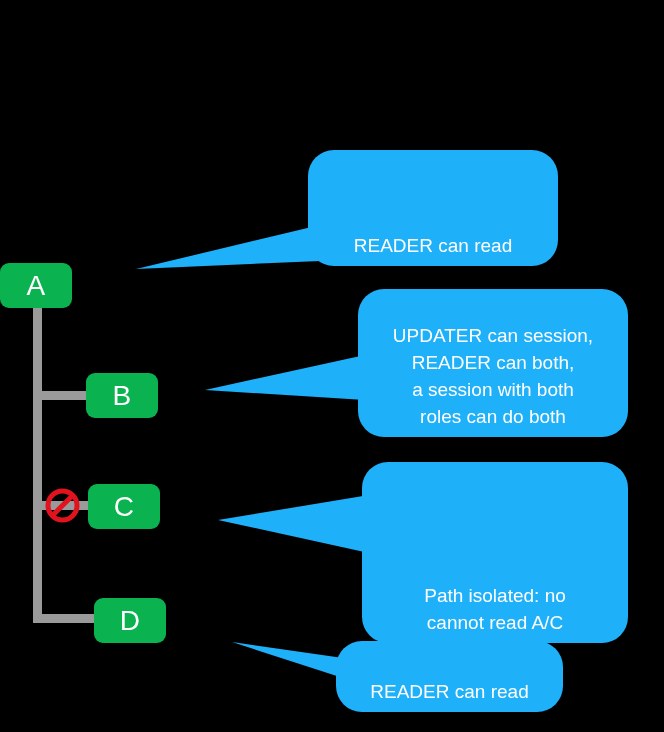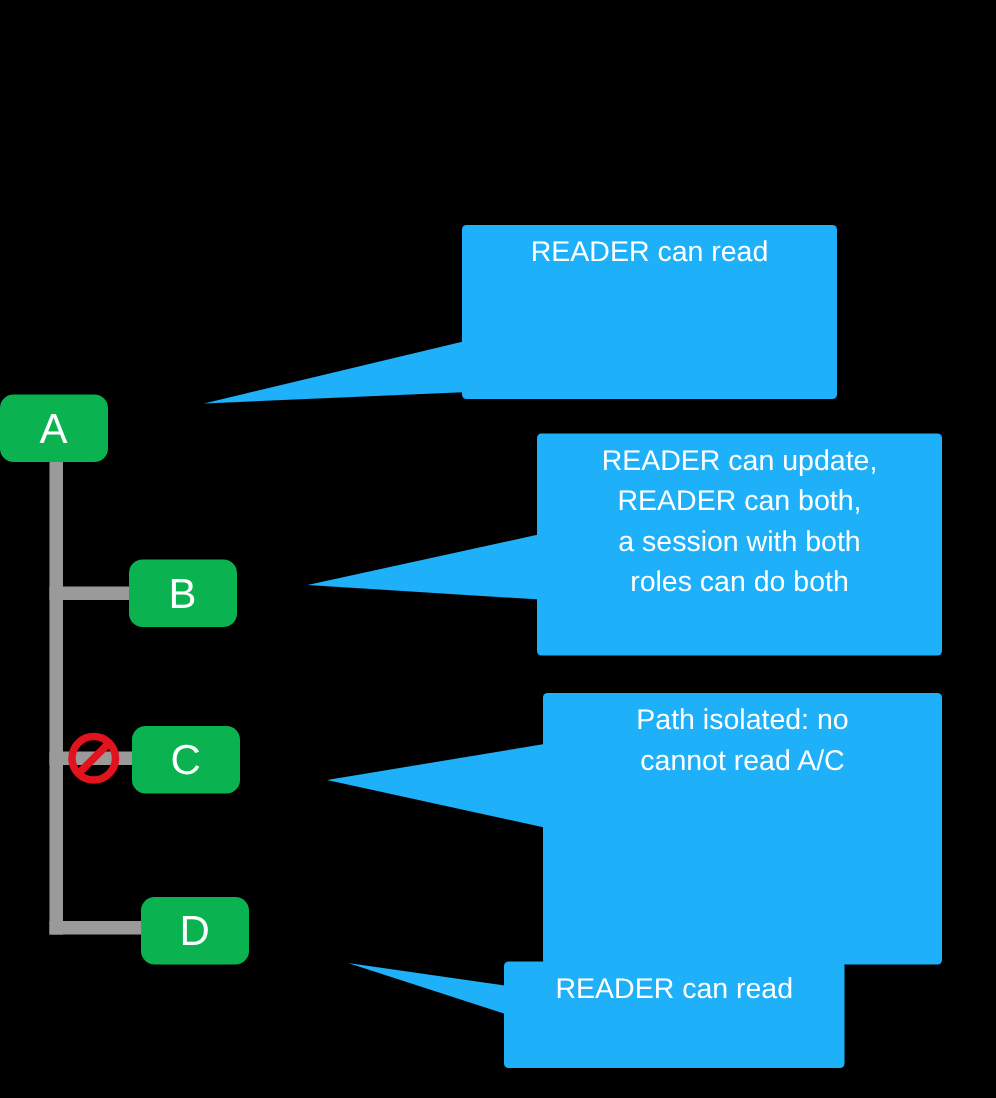--- a/index.html
+++ b/index.html
@@ -34,24 +34,24 @@
   
   .conn {
     position: absolute;
     background: #9a9a9a;
   }
 
   
   .bubble {
     position: absolute;
     background: #1fb0fa;
-    border-radius: 3px;
+    border-radius: 26px;
     color: #ffffff;
     display: flex;
-    align-items: flex-start;
+    align-items: flex-end;
     justify-content: center;
     text-align: center;
     font-size: 19px;
     line-height: 1.42;
     box-sizing: border-box;
     padding: 6px 14px;
   }
   .bubble-text { width: 100%; }
 
   .tail {
@@ -105,21 +105,21 @@
   </svg>
   <div class="bubble" style="left:308px; top:150px; width:250px; height:116px;">
     <div class="bubble-text">READER can read</div>
   </div>
 
   <svg class="tail" style="left:200px; top:355px; width:170px; height:50px;" viewBox="0 0 170 50">
     <polygon points="5,35 165,0 165,45" fill="#1fb0fa"></polygon>
   </svg>
   <div class="bubble" style="left:358px; top:289px; width:270px; height:148px;">
     <div class="bubble-text">
-      <div>READER can update,</div>
+      <div>UPDATER can session,</div>
       <div>READER can both,</div>
       <div>a session with both</div>
       <div>roles can do both</div>
     </div>
   </div>
 
   <svg class="tail" style="left:214px; top:485px; width:160px; height:75px;" viewBox="0 0 160 75">
     <polygon points="4,35 155,10 155,68" fill="#1fb0fa"></polygon>
   </svg>
   <div class="bubble" style="left:362px; top:462px; width:266px; height:181px;">

